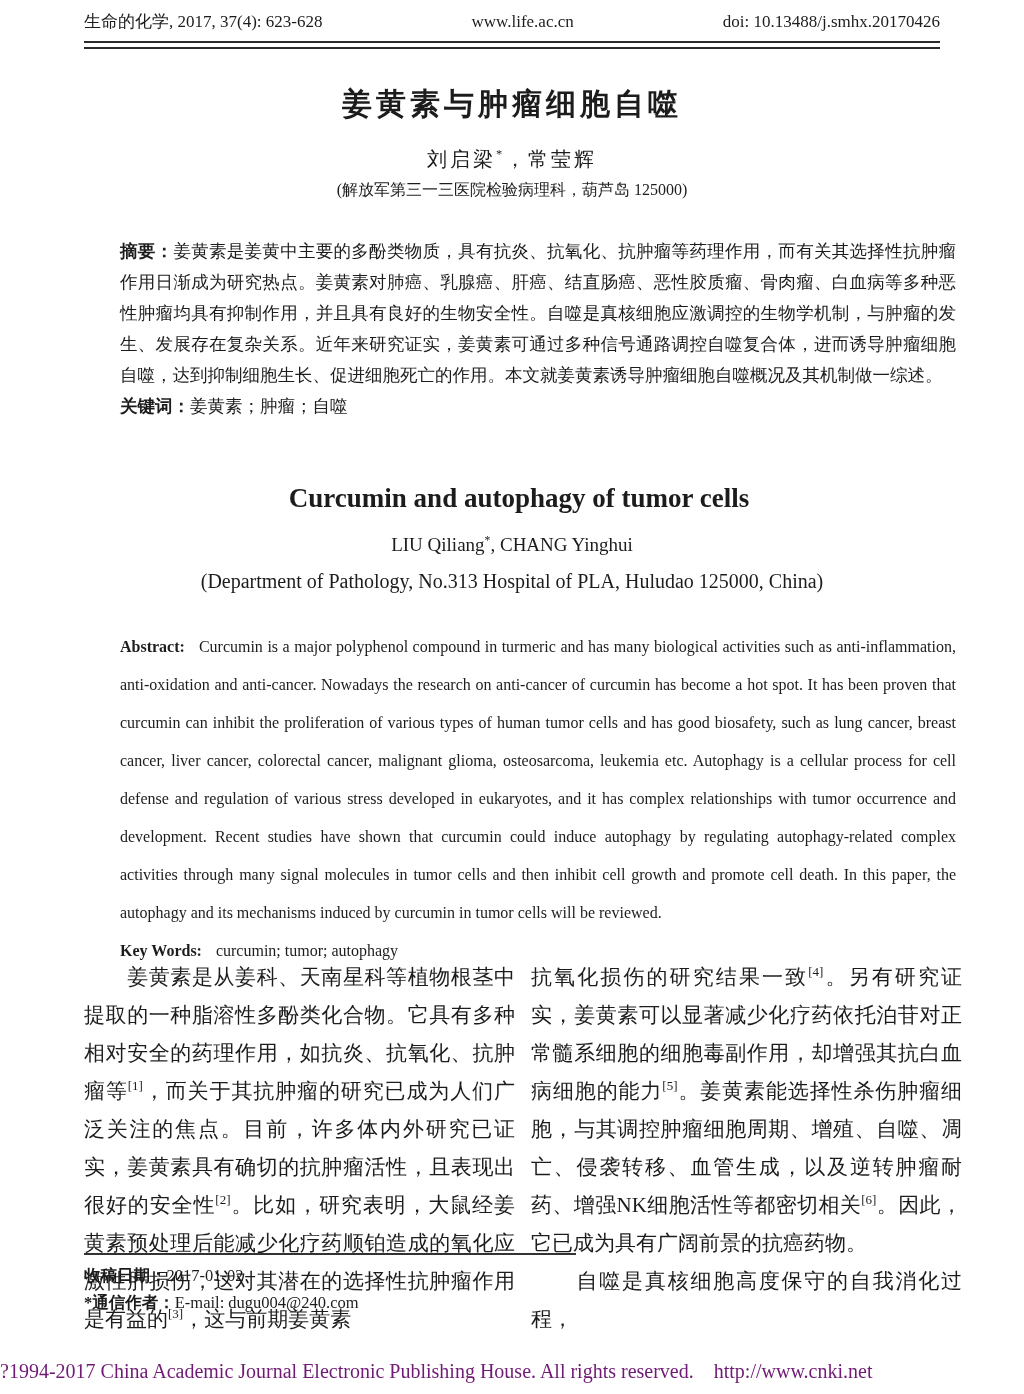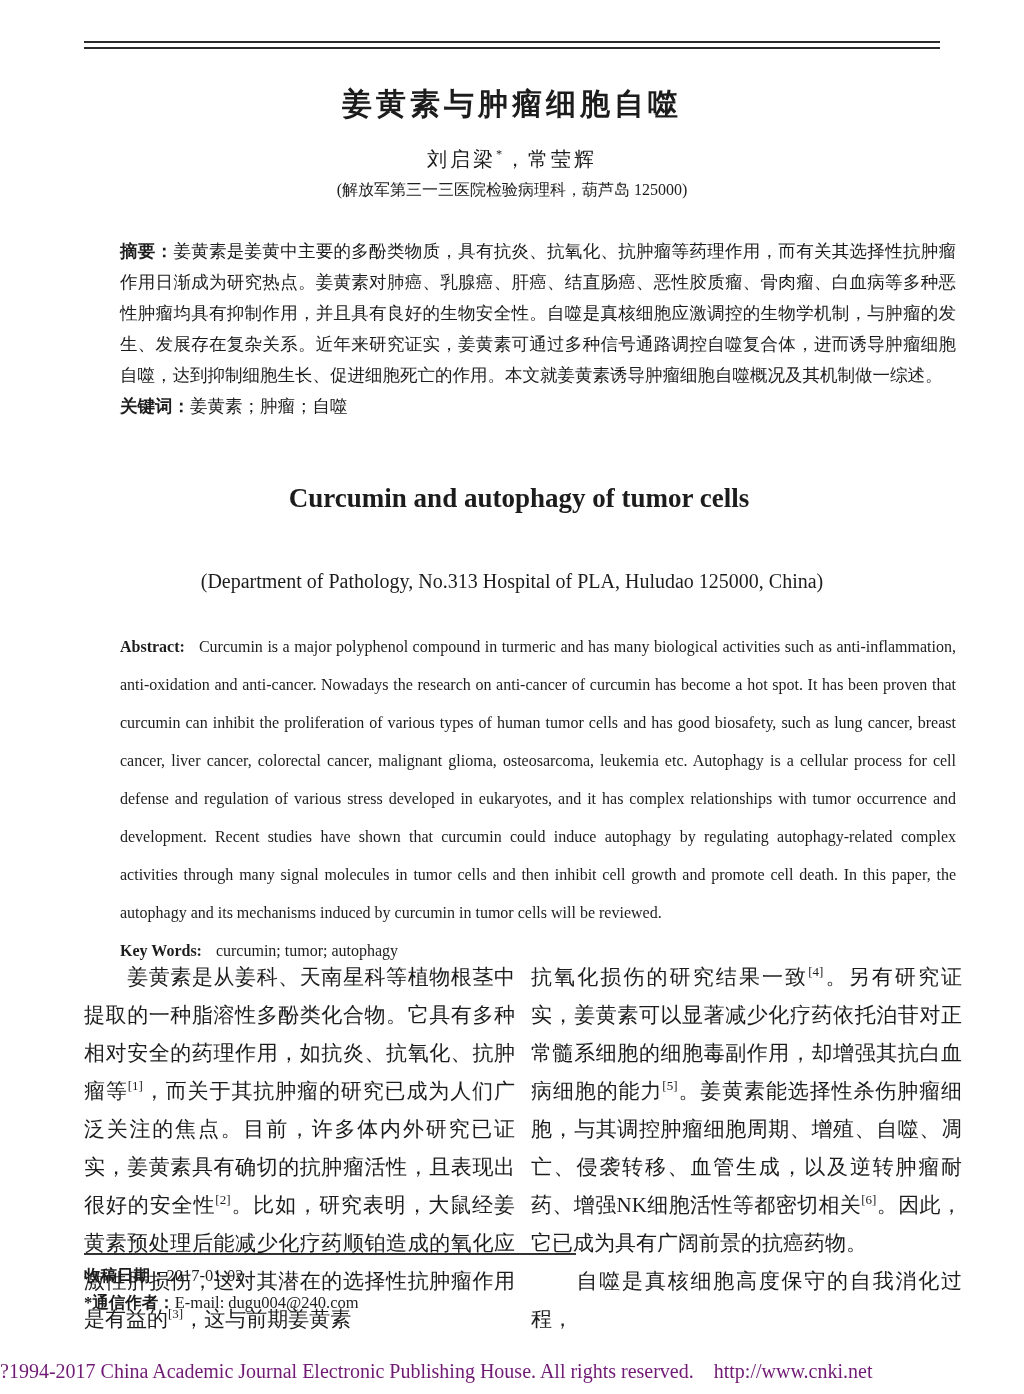--- a/index.html
+++ b/index.html
@@ -93,32 +93,38 @@
   .watermark{
     position:absolute;top:1360px;left:0;width:1024px;
     font-size:20px;color:#701a75;white-space:pre;
   }
 </style>
 </head>
 <body>
 
 <div class="page">
 
+  <header class="running-head">
+    <span>生命的化学, 2017, 37(4): 623-628</span>
+    <span>www.life.ac.cn</span>
+    <span>doi: 10.13488/j.smhx.20170426</span>
+  </header>
   <div class="rule-double"></div>
 
   <h1 class="title-cn">姜黄素与肿瘤细胞自噬</h1>
   <div class="authors-cn">刘启梁<sup>*</sup>，常莹辉</div>
   <div class="affil-cn">(解放军第三一三医院检验病理科，葫芦岛 125000)</div>
 
   <div class="abstract-cn">
     <p><span class="b">摘要：</span><span>姜黄素是姜黄中主要的多酚类物质，具有抗炎、抗氧化、抗肿瘤等药理作用，而有关其选择性抗肿瘤作用日渐成为研究热点。姜黄素对肺癌、乳腺癌、肝癌、结直肠癌、恶性胶质瘤、骨肉瘤、白血病等多种恶性肿瘤均具有抑制作用，并且具有良好的生物安全性。自噬是真核细胞应激调控的生物学机制，与肿瘤的发生、发展存在复杂关系。近年来研究证实，姜黄素可通过多种信号通路调控自噬复合体，进而诱导肿瘤细胞自噬，达到抑制细胞生长、促进细胞死亡的作用。本文就姜黄素诱导肿瘤细胞自噬概况及其机制做一综述。</span></p>
     <p class="kw-cn"><span class="b">关键词：</span><span>姜黄素；肿瘤；自噬</span></p>
   </div>
 
   <h2 class="title-en">Curcumin and autophagy of tumor cells</h2>
+  <div class="authors-en">LIU Qiliang<sup>*</sup>, CHANG Yinghui</div>
   <div class="affil-en">(Department of Pathology, No.313 Hospital of PLA, Huludao 125000, China)</div>
 
   <div class="abstract-en">
     <p><span class="label-en">Abstract:</span><span>Curcumin is a major polyphenol compound in turmeric and has many biological activities such as anti-inflammation, anti-oxidation and anti-cancer. Nowadays the research on anti-cancer of curcumin has become a hot spot. It has been proven that curcumin can inhibit the proliferation of various types of human  tumor  cells and has good biosafety, such as lung cancer, breast cancer, liver cancer, colorectal cancer, malignant glioma, osteosarcoma, leukemia etc. Autophagy is a cellular process for cell defense and regulation of various stress developed in eukaryotes, and it has complex relationships with tumor occurrence and development. Recent studies have shown that curcumin could induce autophagy by regulating autophagy-related complex activities through many signal molecules in tumor cells and then inhibit cell growth and promote cell death. In this paper, the autophagy and its mechanisms  induced by curcumin in tumor cells will be reviewed.</span></p>
     <p><span class="label-en">Key Words:</span><span>curcumin; tumor; autophagy</span></p>
   </div>
 
   <div class="columns">
     <div class="col">
       <p>　　姜黄素是从姜科、天南星科等植物根茎中提取的一种脂溶性多酚类化合物。它具有多种相对安全的药理作用，如抗炎、抗氧化、抗肿瘤等<sup>[1]</sup>，而关于其抗肿瘤的研究已成为人们广泛关注的焦点。目前，许多体内外研究已证实，姜黄素具有确切的抗肿瘤活性，且表现出很好的安全性<sup>[2]</sup>。比如，研究表明，大鼠经姜黄素预处理后能减少化疗药顺铂造成的氧化应激性肝损伤，这对其潜在的选择性抗肿瘤作用是有益的<sup>[3]</sup>，这与前期姜黄素</p>

